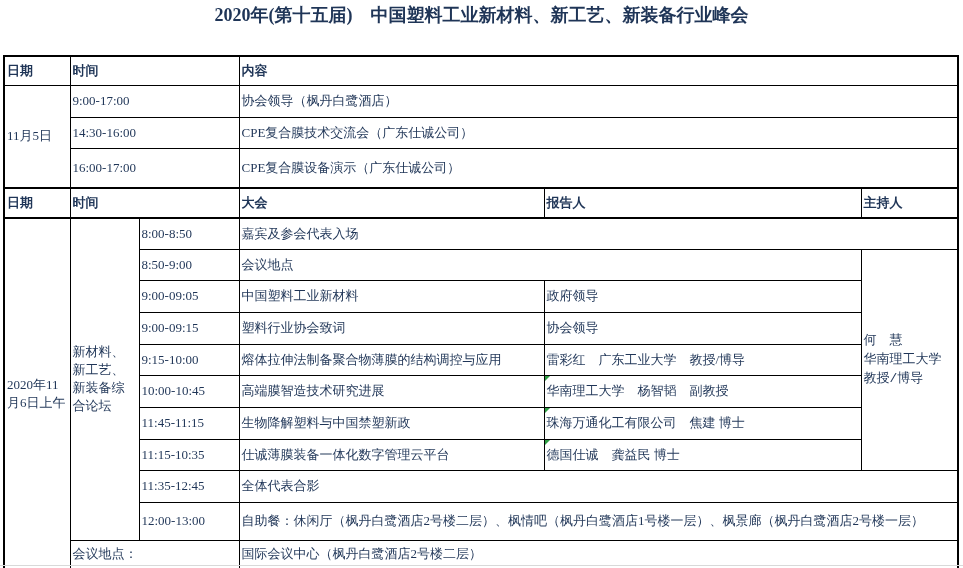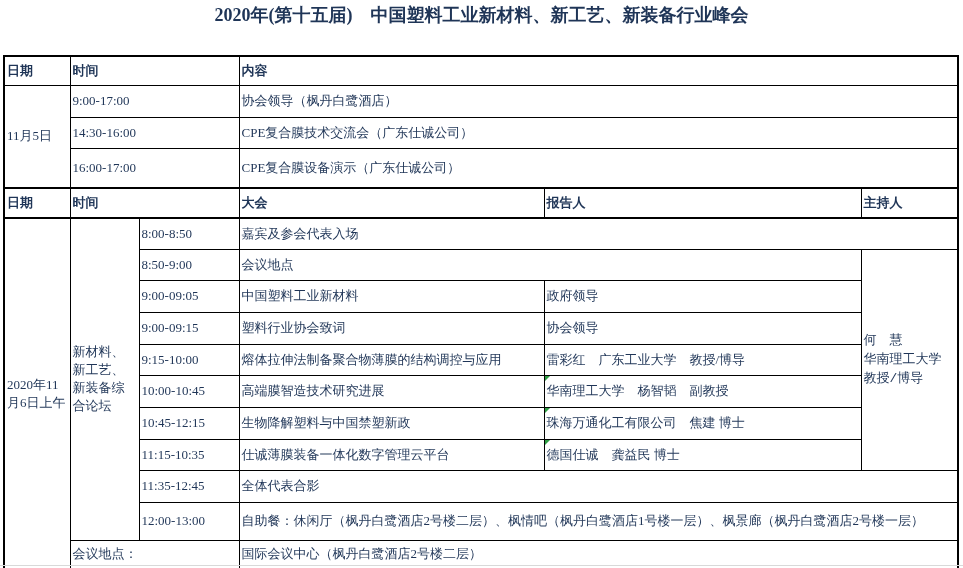--- a/index.html
+++ b/index.html
@@ -123,21 +123,21 @@
     <td>9:15-10:00</td>
     <td class="left">熔体拉伸法制备聚合物薄膜的结构调控与应用</td>
     <td class="left">雷彩红　广东工业大学　教授/博导</td>
   </tr>
   <tr style="height:32px">
     <td>10:00-10:45</td>
     <td class="left">高端膜智造技术研究进展</td>
     <td class="left rel"><span class="corner"></span><span>华南理工大学　杨智韬　副教授</span></td>
   </tr>
   <tr style="height:32px">
-    <td>10:45-12:15</td>
+    <td>11:45-11:15</td>
     <td class="left">生物降解塑料与中国禁塑新政</td>
     <td class="left rel"><span class="corner"></span><span>珠海万通化工有限公司　焦建 博士</span></td>
   </tr>
   <tr style="height:31px">
     <td>11:15-10:35</td>
     <td class="left">仕诚薄膜装备一体化数字管理云平台</td>
     <td class="left rel"><span class="corner"></span><span>德国仕诚　龚益民 博士</span></td>
   </tr>
   <tr style="height:32px">
     <td>11:35-12:45</td>

